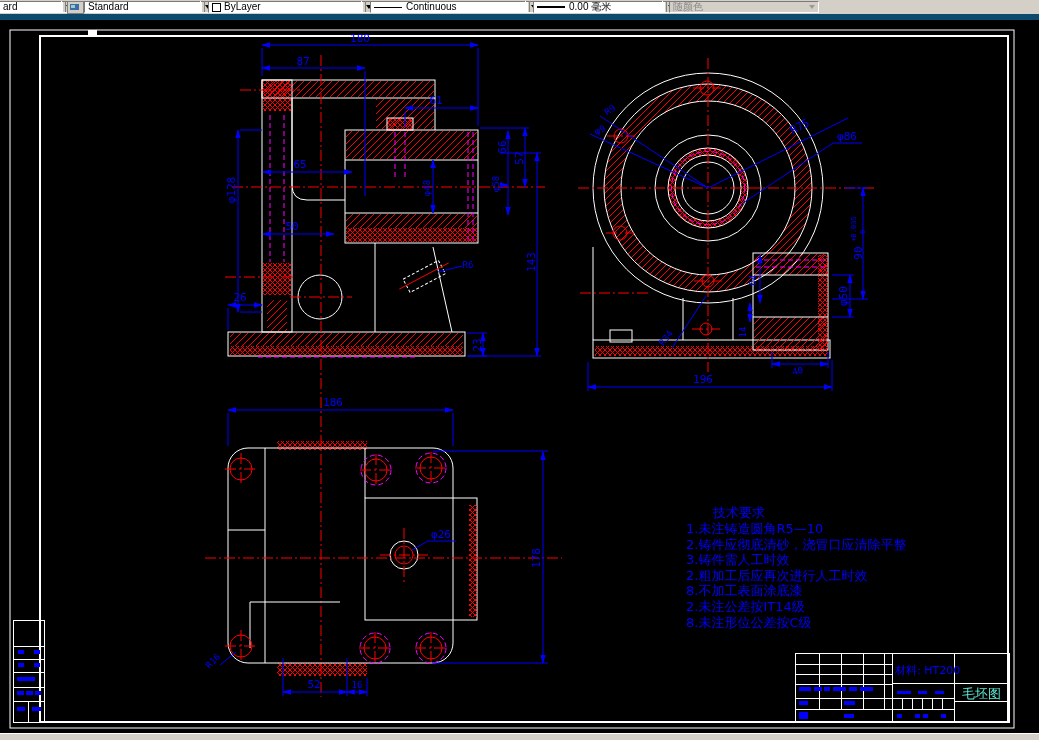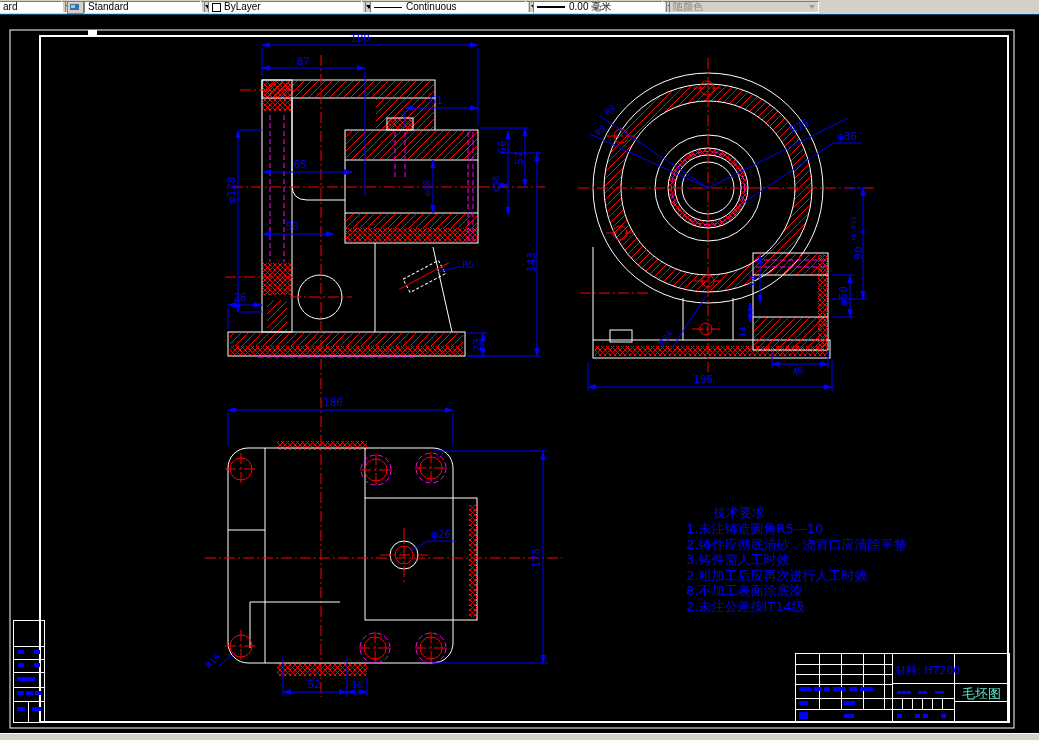--- a/index.html
+++ b/index.html
@@ -1,19 +1,19 @@
 <!DOCTYPE html>
 <html><head>
 <meta charset="utf-8">
 <style>
   html,body{margin:0;padding:0;width:1039px;height:740px;background:#000;overflow:hidden;
     font-family:"Liberation Sans",sans-serif;}
   
   #toolbar{position:absolute;left:0;top:0;width:1039px;height:14px;background:#d4d0c8;
-    border-bottom:1px solid #0c4a6e;z-index:5;text-decoration:underline;}
+    border-bottom:6px solid #0c4a6e;z-index:5;text-decoration:underline;}
   .combo{position:absolute;top:1px;height:10px;background:#fff;
     border:1px solid;border-color:#7a7a7a #fdfdfd #fdfdfd #7a7a7a;
     font:10px/10px "Liberation Sans",sans-serif;color:#000;padding:0 14px 0 3px;white-space:nowrap;overflow:hidden;}
   .combo .arrow{position:absolute;right:0;top:0;width:12px;height:10px;background:#d4d0c8;}
   .combo .arrow:after{content:"";position:absolute;left:3px;top:3px;border:3px solid transparent;border-top:4px solid #000;}
   .combo.disabled{background:#d4d0c8;color:#888;}
   .combo.disabled .arrow:after{border-top-color:#9a9a9a;}
   .sep{position:absolute;top:1px;width:3px;height:11px;border-left:1px solid #fff;border-right:1px solid #808080;}
   .lineglyph{display:inline-block;width:28px;height:1px;background:#000;vertical-align:middle;margin-right:4px;}
   .swatch{display:inline-block;width:7px;height:7px;border:1px solid #000;background:#fff;vertical-align:middle;margin-right:3px;}
@@ -340,20 +340,21 @@
 </svg>
 
 <div id="techreq">
   <div class="tr-title">技术要求</div>
   <div class="tr-item">1.未注铸造圆角R5—10</div>
   <div class="tr-item">2.铸件应彻底清砂，浇冒口应清除平整</div>
   <div class="tr-item">3.铸件需人工时效</div>
   <div class="tr-item">2.粗加工后应再次进行人工时效</div>
   <div class="tr-item">8.不加工表面涂底漆</div>
   <div class="tr-item">2.未注公差按IT14级</div>
+  <div class="tr-item">8.未注形位公差按C级</div>
 </div>
 
 <div id="tblock">
 
   <div class="tl" style="left:96px;top:0;width:1px;height:68px"></div>
   <div class="tl" style="left:158px;top:0;width:1px;height:68px"></div>
   <div class="tl" style="left:23px;top:0;width:1px;height:55px"></div>
   <div class="tl" style="left:45px;top:0;width:1px;height:55px"></div>
   <div class="tl" style="left:67px;top:0;width:1px;height:55px"></div>
   <div class="tl" style="left:88px;top:0;width:1px;height:55px"></div>

